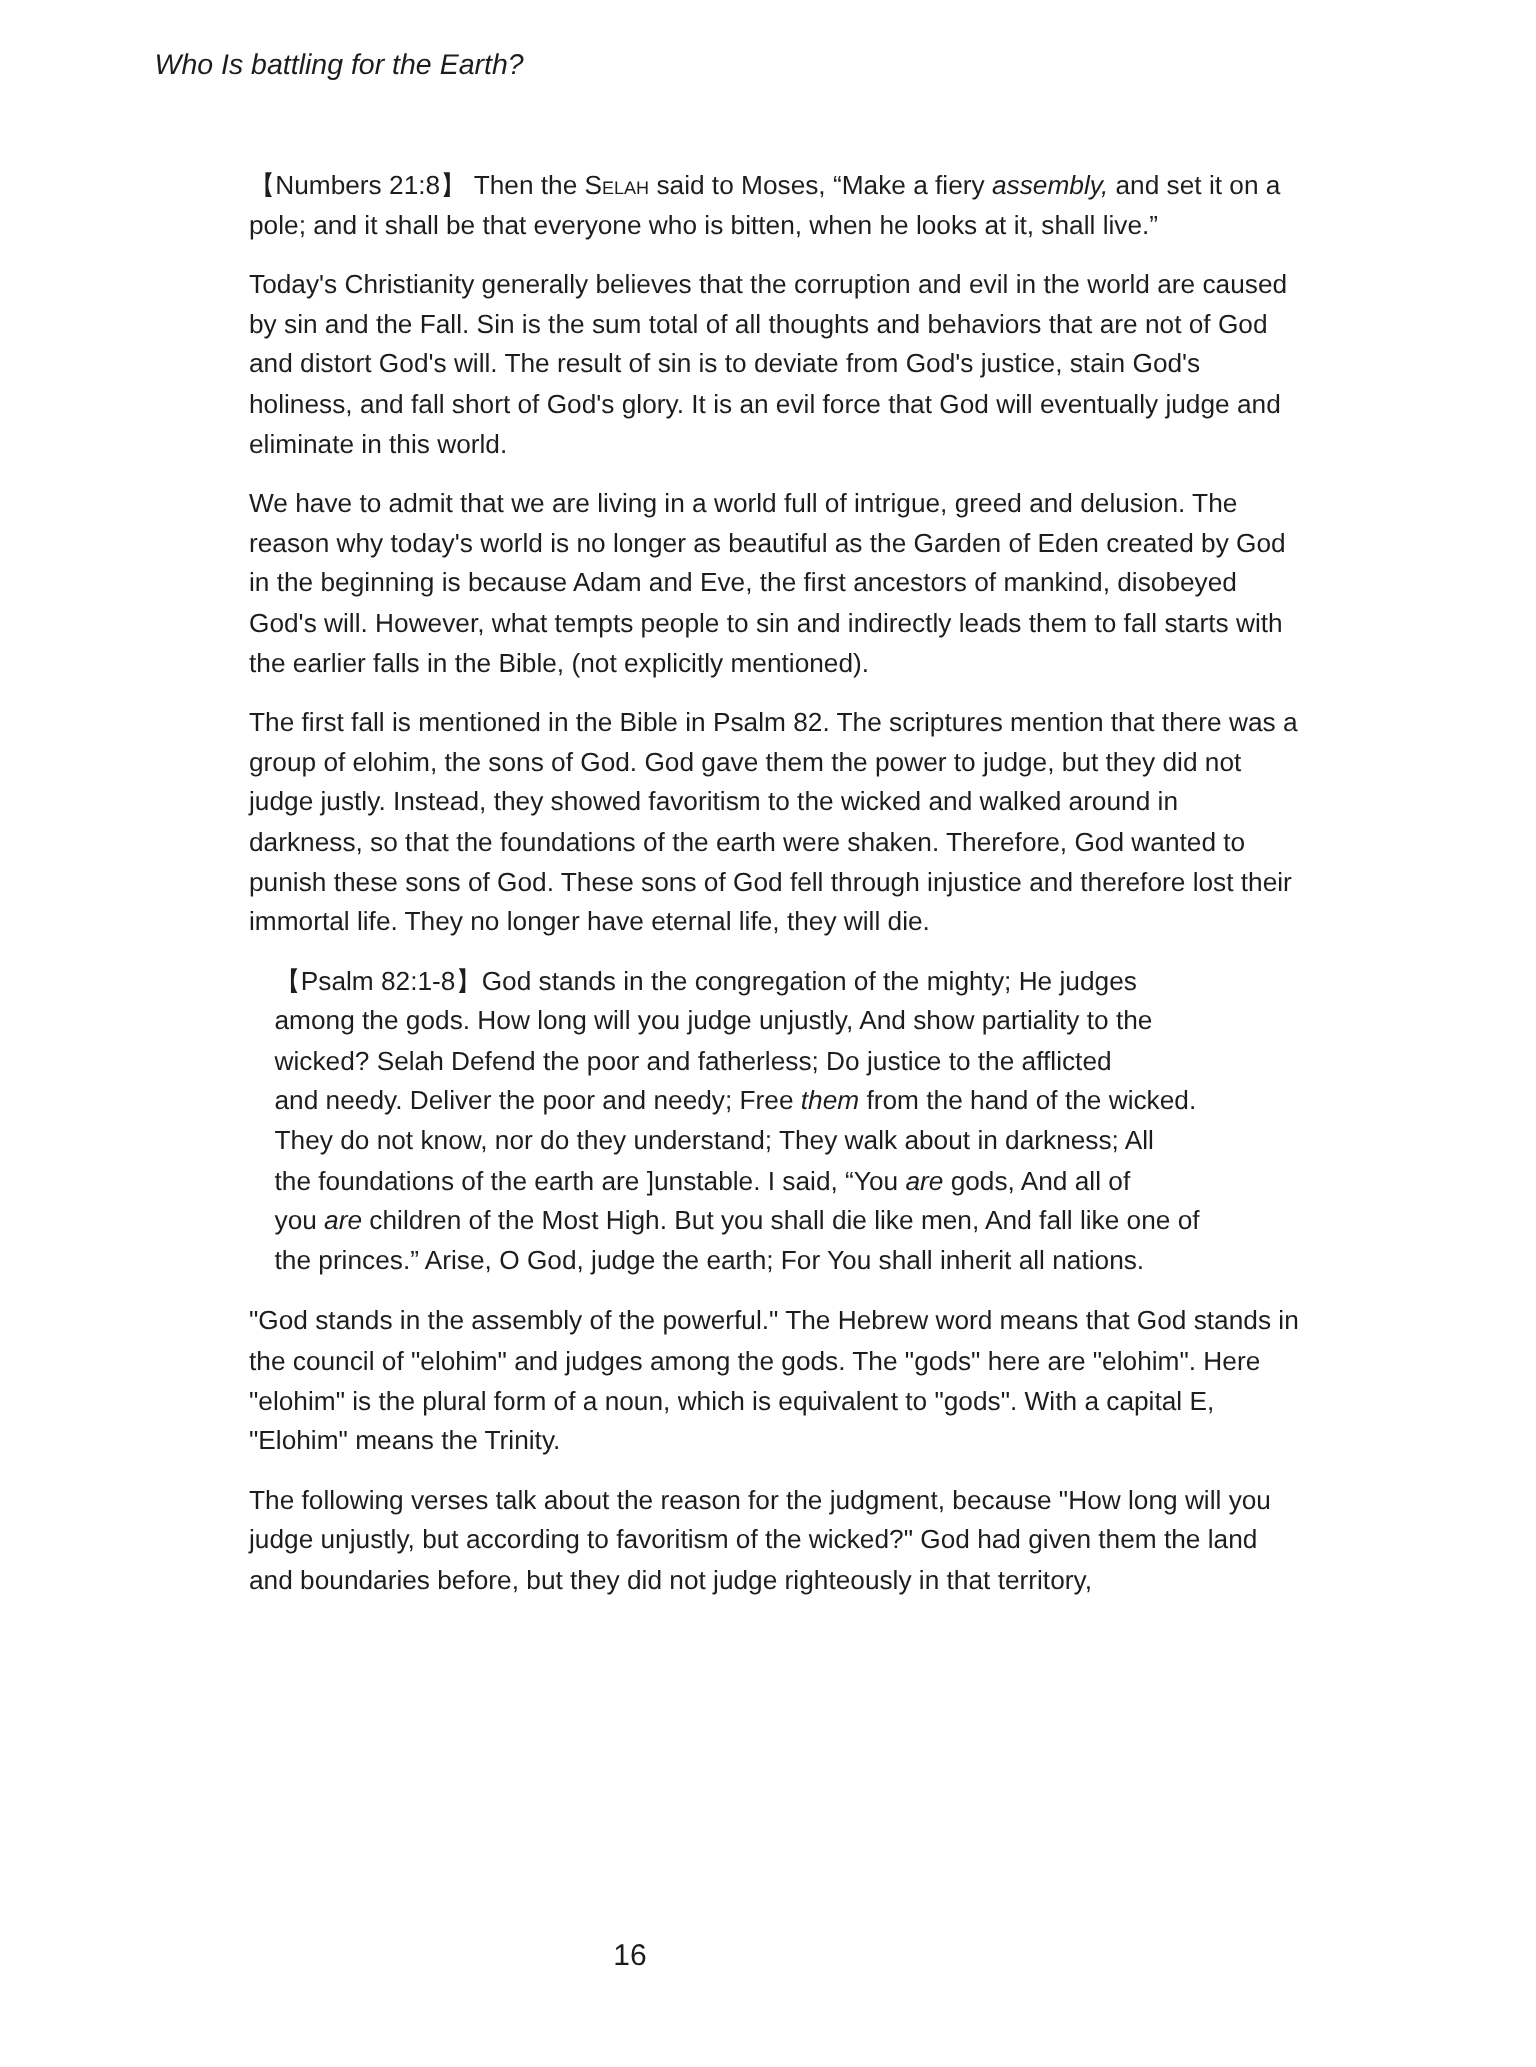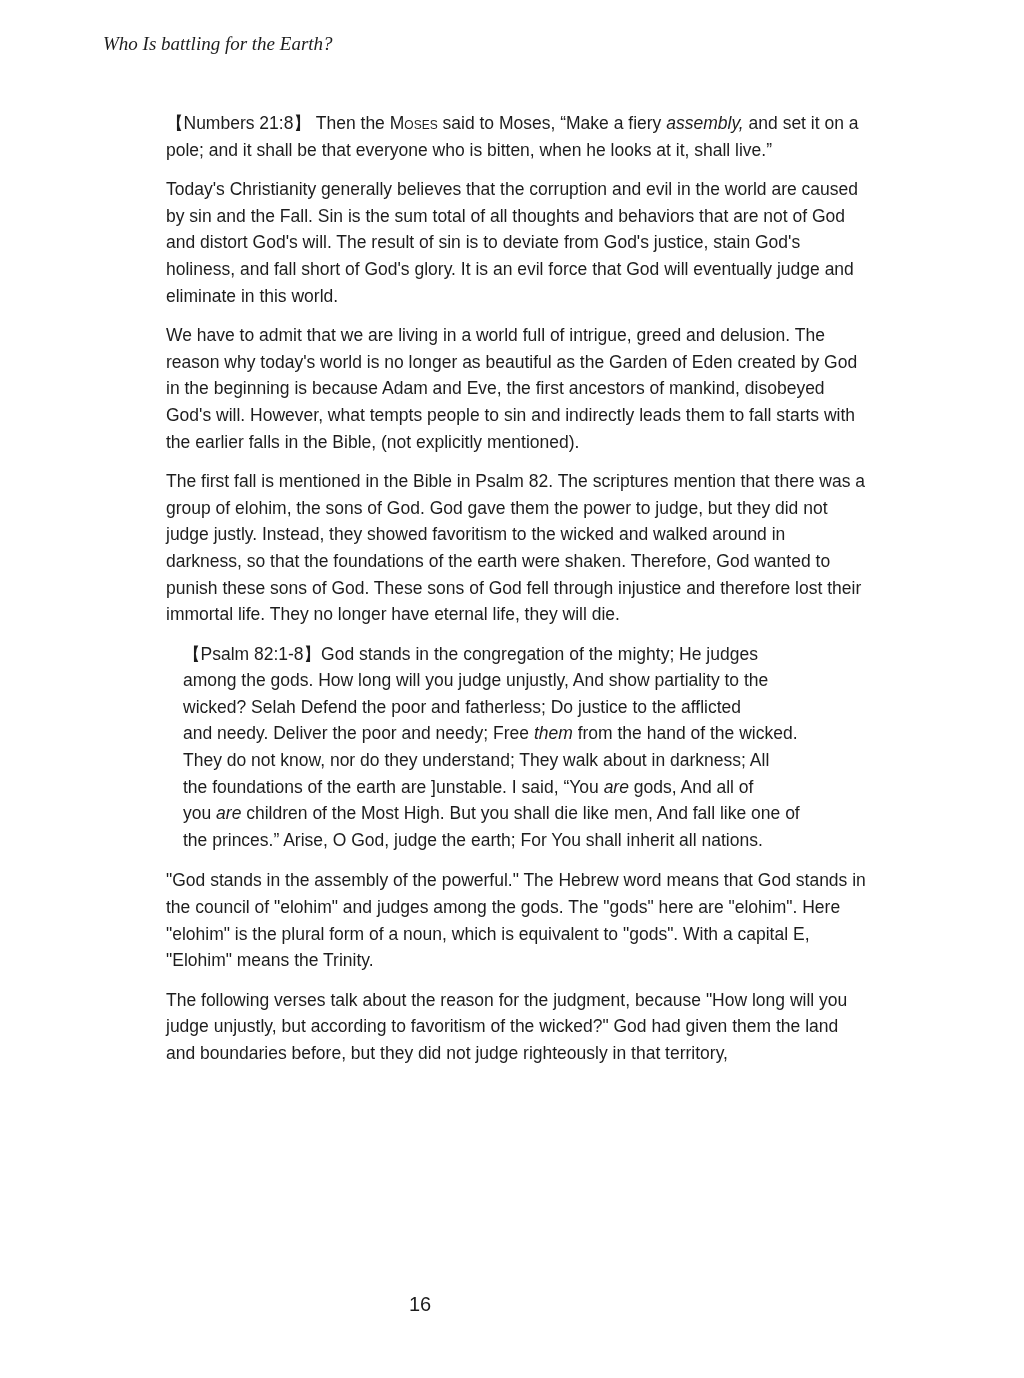--- a/index.html
+++ b/index.html
@@ -15,21 +15,20 @@
     color: #1d1d1d;
     overflow: hidden;
   }
   .running-header {
     position: absolute;
     left: 103px;
     top: 33px;
     font-size: 19px;
     font-style: italic;
     color: #1d1d1d;
-    font-family: Liberation Serif, serif;
   }
   .content {
     position: absolute;
     left: 166px;
     top: 110px;
     width: 700px;
     font-size: 17.5px;
     line-height: 26.6px;
   }
   .content p {
@@ -63,21 +62,21 @@
 </head>
 <body>
 
 <div class="page">
 
   <div class="running-header">Who Is battling for the Earth?</div>
 
   <div class="content">
 
 
-    <p><span>【Numbers 21:8】 Then the </span><span class="sc">Moses</span><span> said to Moses, “Make a fiery </span><span class="i">assembly,</span><span> and set it on a pole; and it shall be that everyone who is bitten, when he looks at it, shall live.”</span></p>
+    <p><span>【Numbers 21:8】 Then the </span><span class="sc">Selah</span><span> said to Moses, “Make a fiery </span><span class="i">assembly,</span><span> and set it on a pole; and it shall be that everyone who is bitten, when he looks at it, shall live.”</span></p>
 
 
     <p><span>Today's Christianity generally believes that the corruption and evil in the world are caused by sin and the Fall. Sin is the sum total of all thoughts and behaviors that are not of God and distort God's will. The result of sin is to deviate from God's justice, stain God's holiness, and fall short of God's glory. It is an evil force that God will eventually judge and eliminate in this world.</span></p>
 
     <p><span>We have to admit that we are living in a world full of intrigue, greed and delusion. The reason why today's world is no longer as beautiful as the Garden of Eden created by God in the beginning is because Adam and Eve, the first ancestors of mankind, disobeyed God's will. However, what tempts people to sin and indirectly leads them to fall starts with the earlier falls in the Bible, (not explicitly mentioned).</span></p>
 
 
     <p><span>The first fall is mentioned in the Bible in Psalm 82. The scriptures mention that there was a group of elohim, the sons of God. God gave them the power to judge, but they did not judge justly. Instead, they showed favoritism to the wicked and walked around in darkness, so that the foundations of the earth were shaken. Therefore, God wanted to punish these sons of God. These sons of God fell through injustice and therefore lost their immortal life. They no longer have eternal life, they will die.</span></p>
 
     <blockquote class="psalm"><span>【Psalm 82:1-8】God stands in the congregation of the mighty; He judges</span><br><span>among the gods. How long will you judge unjustly, And show partiality to the</span><br><span>wicked? Selah Defend the poor and fatherless; Do justice to the afflicted</span><br><span>and needy. Deliver the poor and needy; Free </span><span class="i">them</span><span> from the hand of the wicked.</span><br><span>They do not know, nor do they understand; They walk about in darkness; All</span><br><span>the foundations of the earth are ]unstable. I said, “You </span><span class="i">are</span><span> gods, And all of</span><br><span>you </span><span class="i">are</span><span> children of the Most High. But you shall die like men, And fall like one of</span><br><span>the princes.” Arise, O God, judge the earth; For You shall inherit all nations.</span></blockquote>

